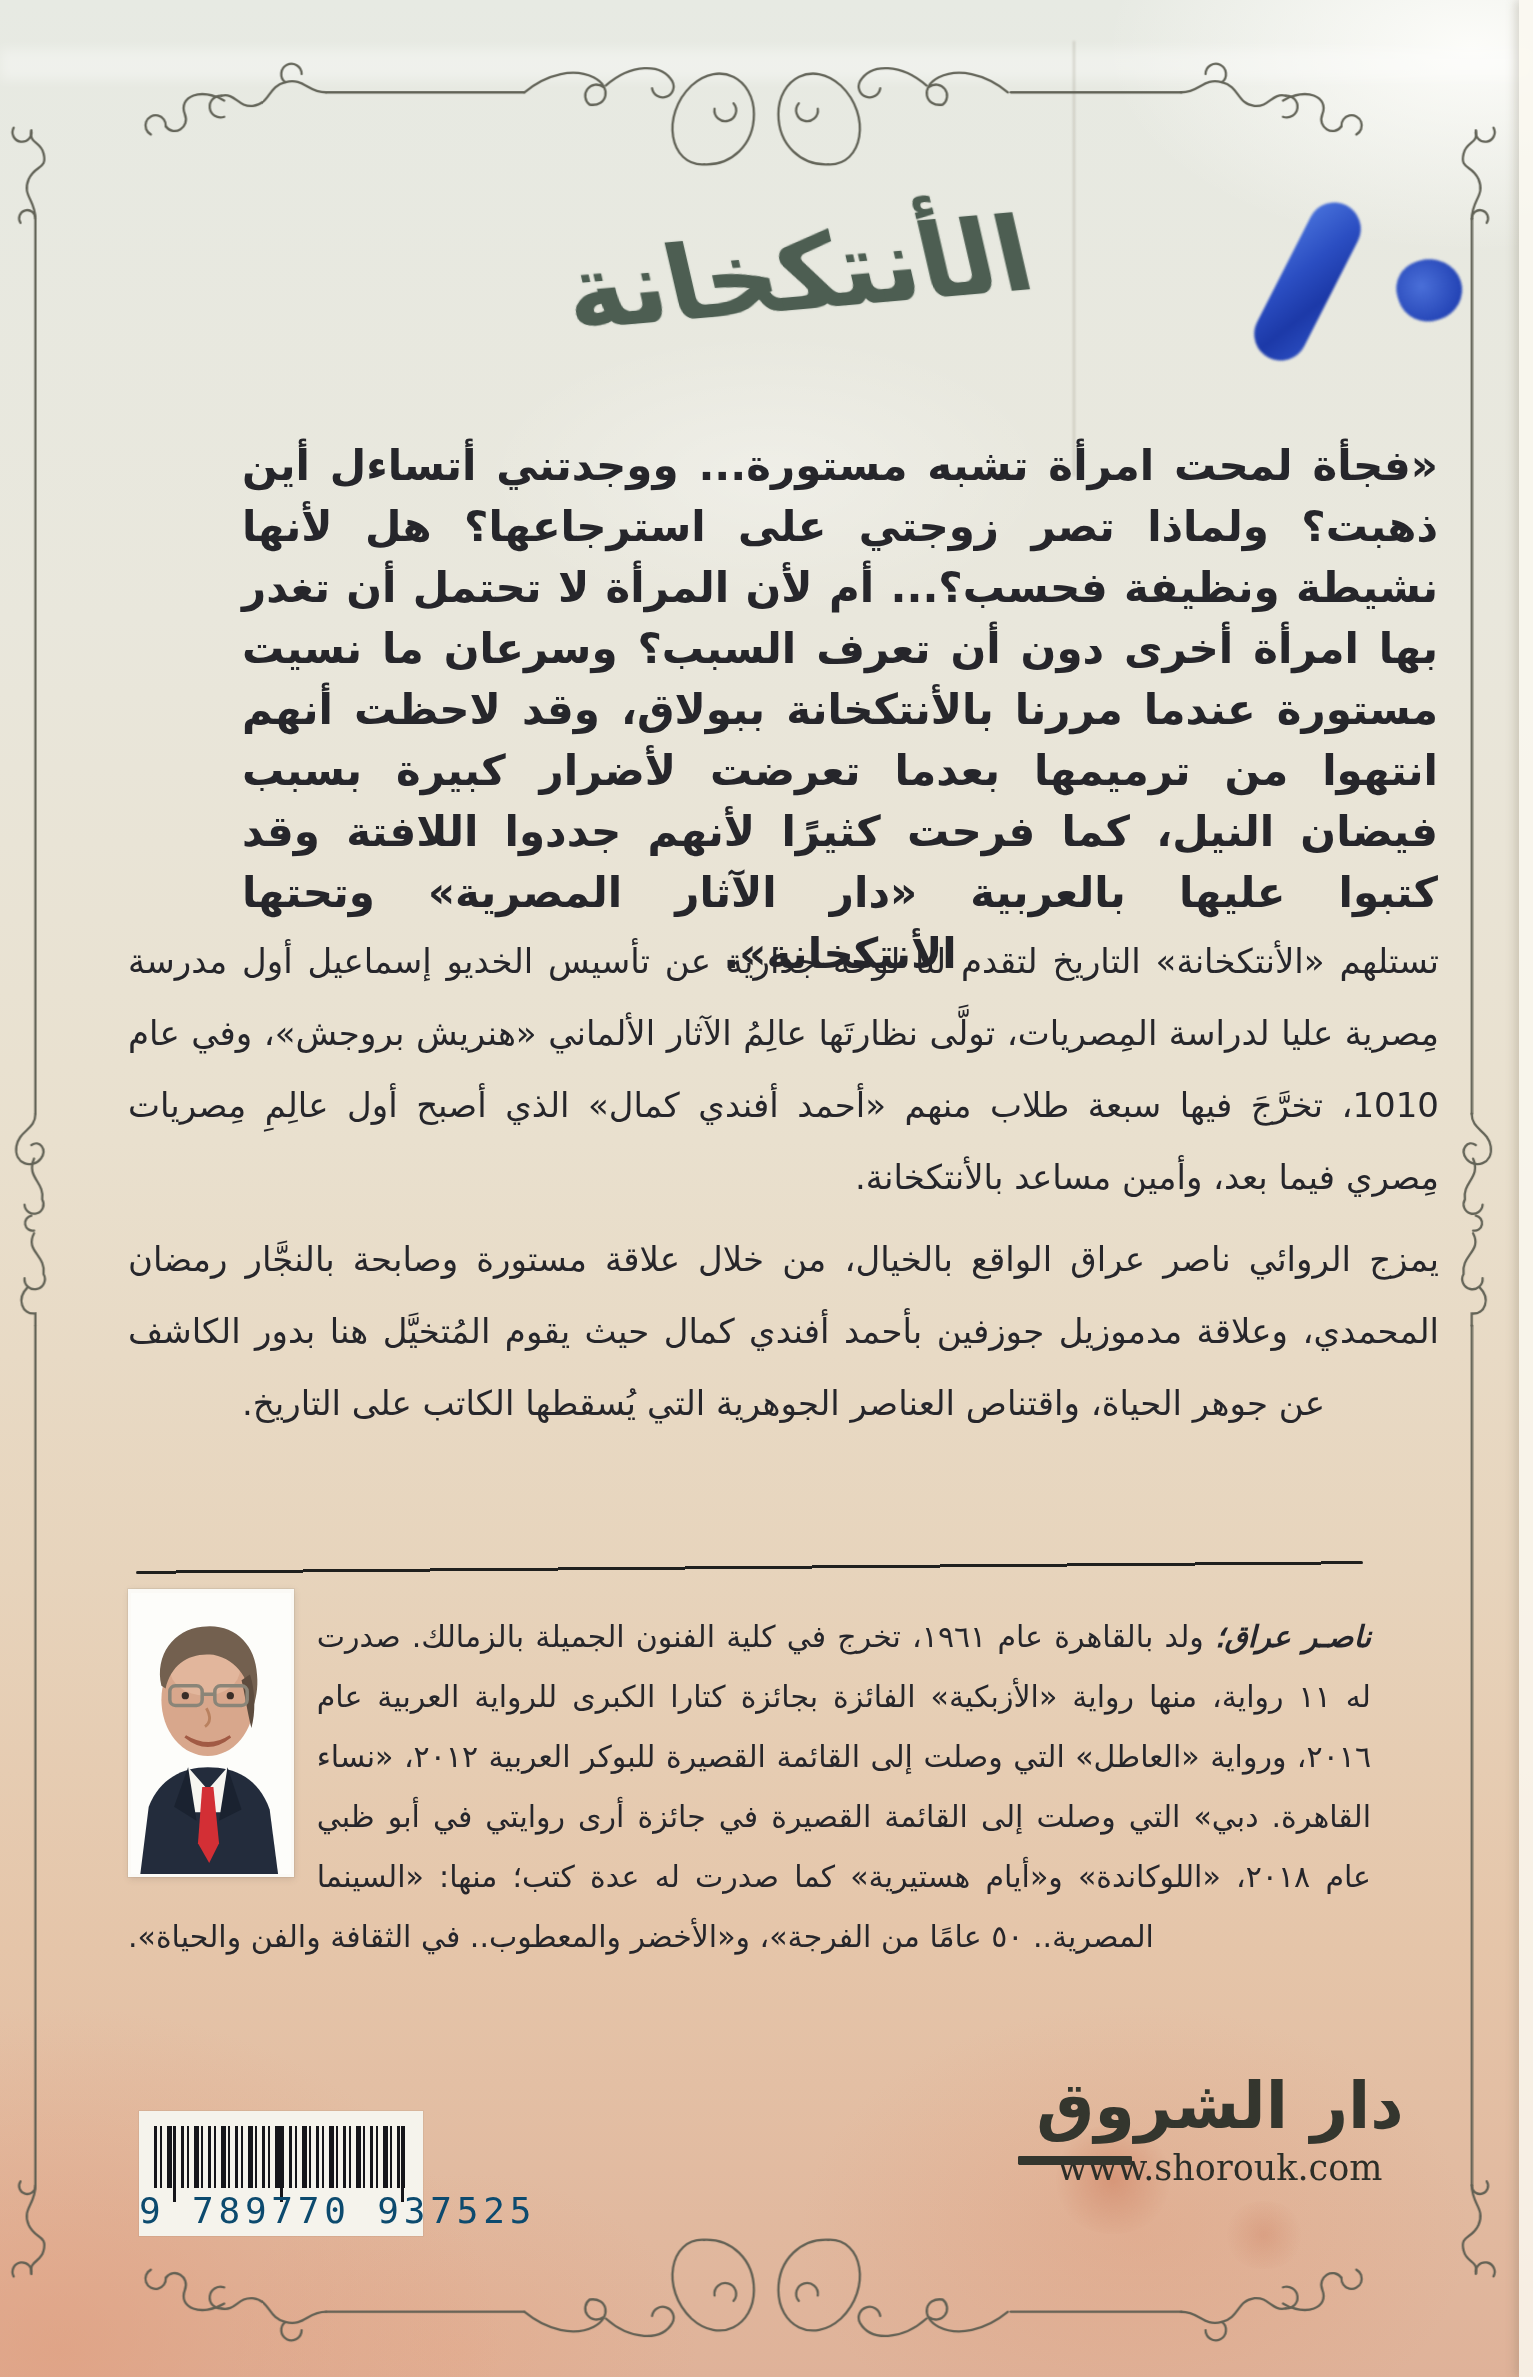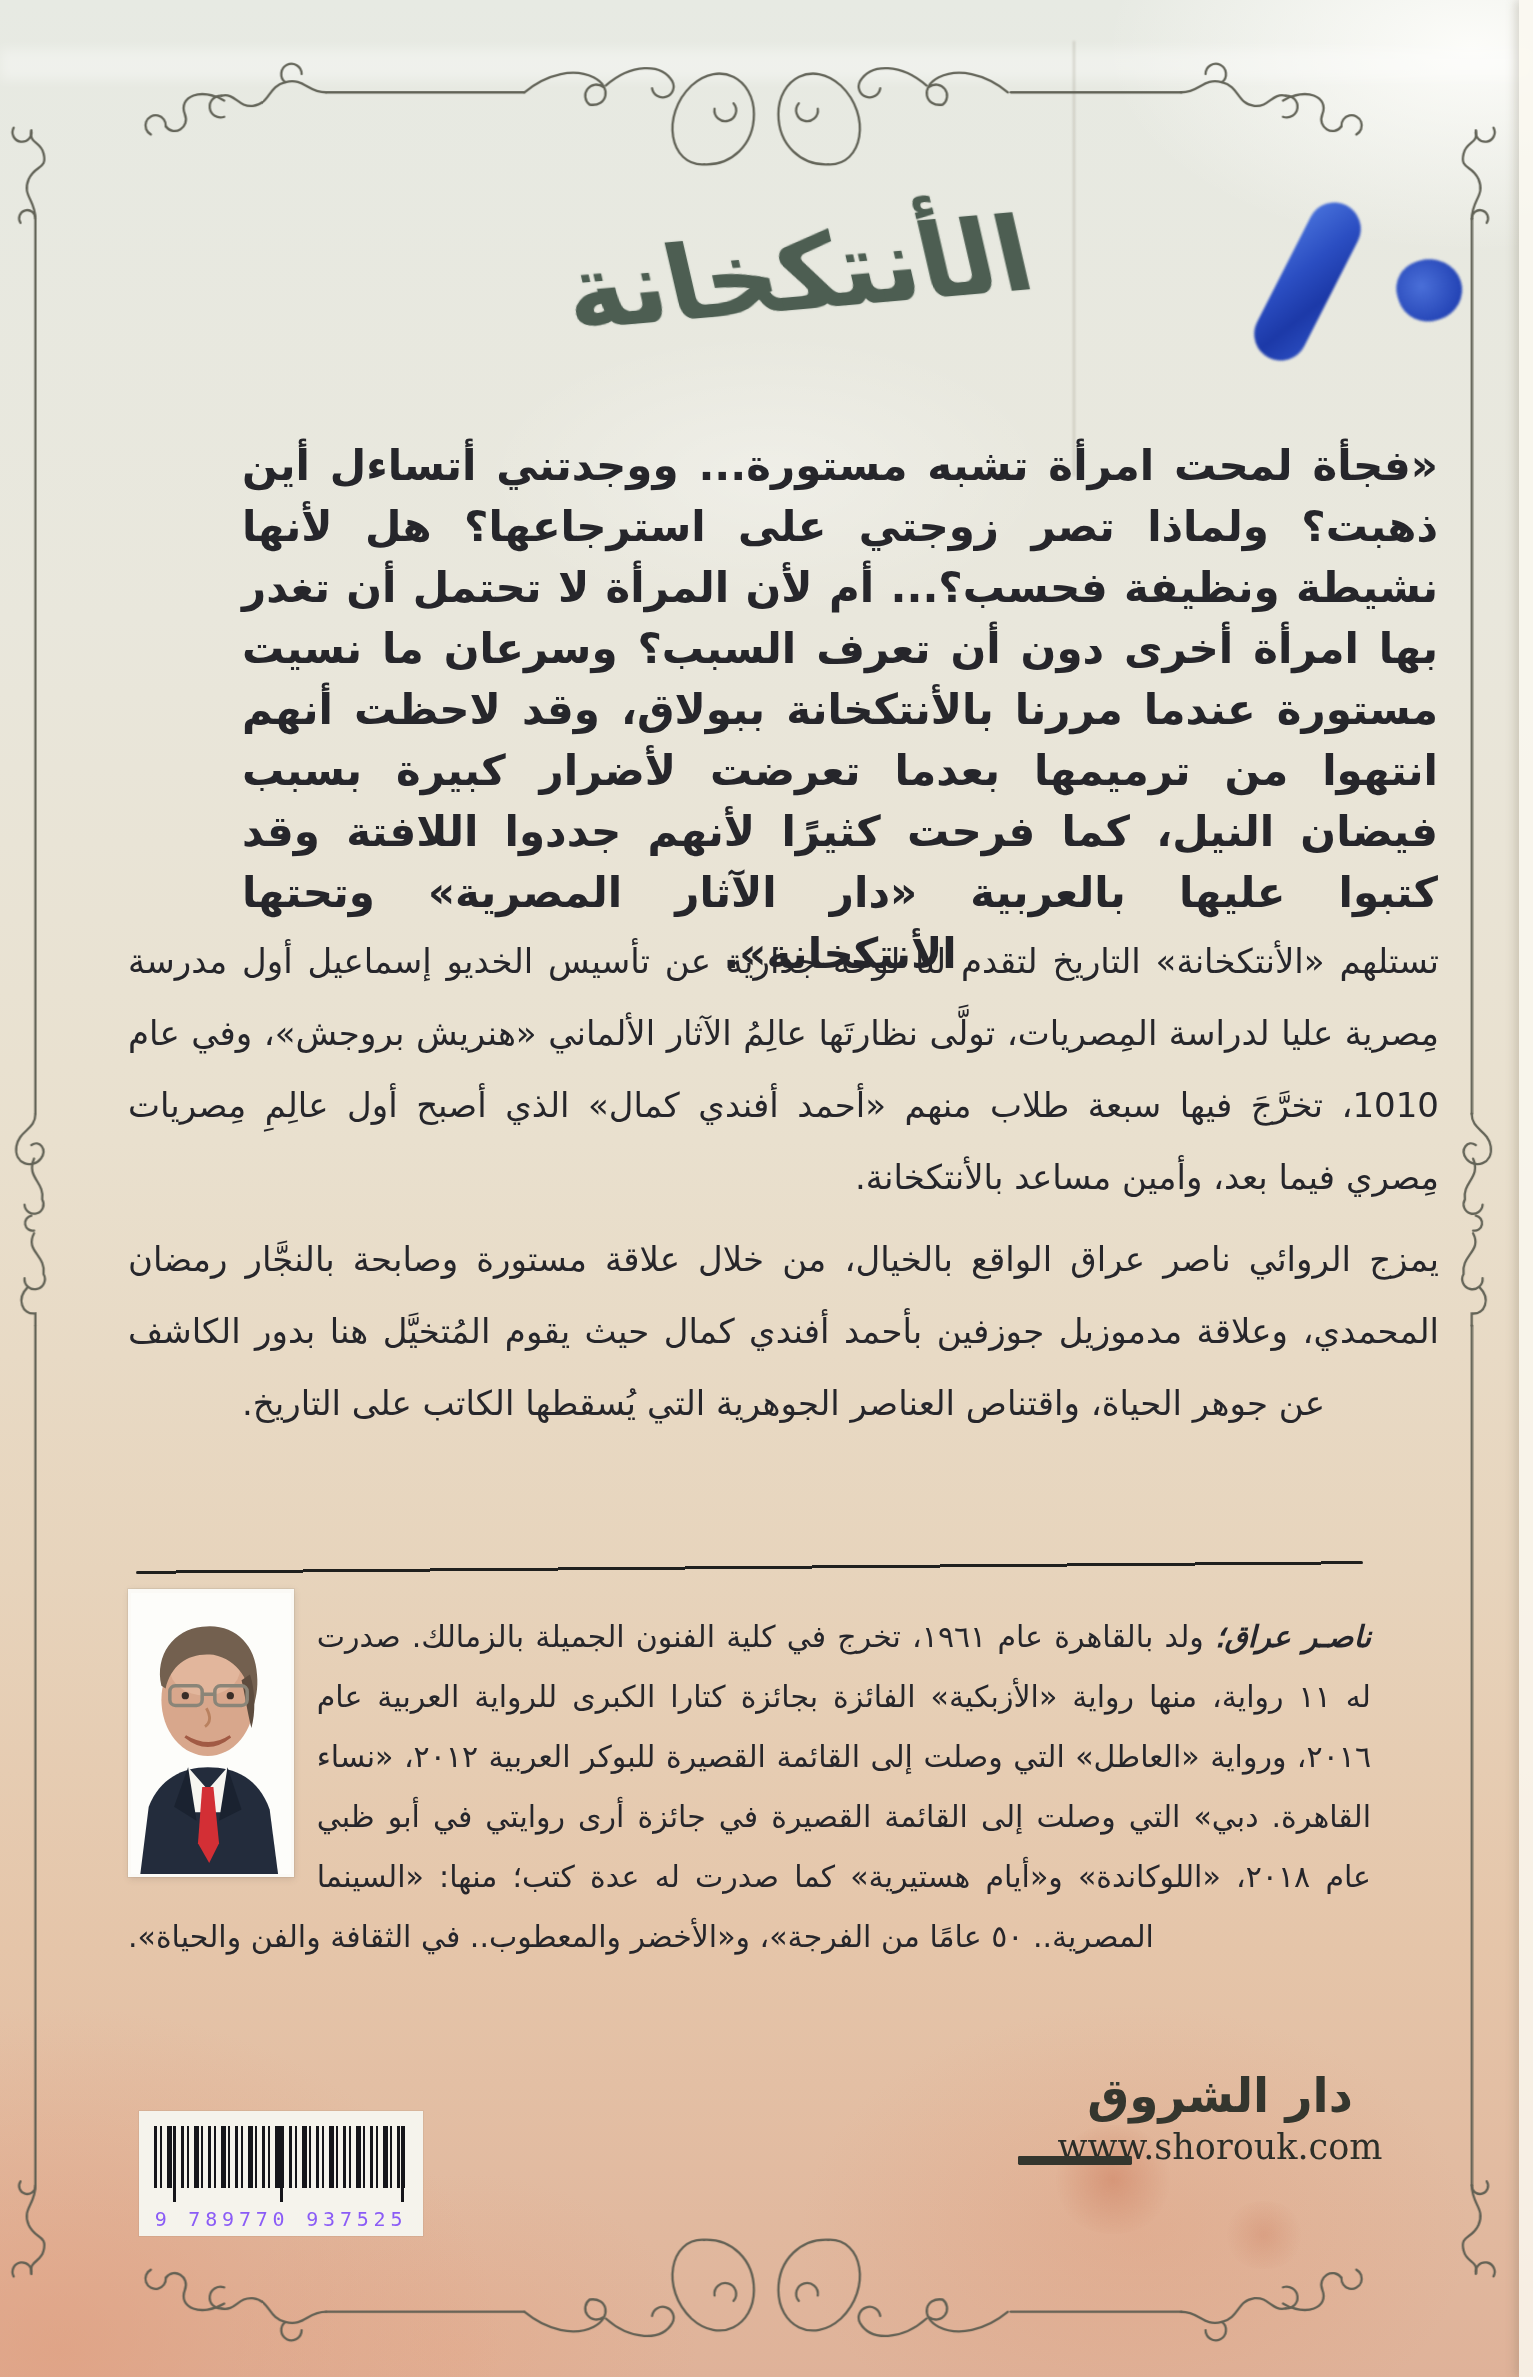--- a/index.html
+++ b/index.html
@@ -49,24 +49,24 @@
     padding:3.4px;box-sizing:border-box;box-shadow:0 0 0 0.7px rgba(90,80,70,0.12), 1.4px 2px 6.8px rgba(90,80,70,0.18);}
   .bio-photo svg{width:100%;height:100%;display:block;}
 
   .barcode{position:absolute;left:139px;top:2111px;width:284px;height:125px;background:#f5f3ec;
     box-shadow:0 0 0 0.7px rgba(120,110,95,0.15);}
   .bars{position:absolute;left:15px;top:15px;right:15px;height:62px;
     background:repeating-linear-gradient(90deg,#15151a 0 3.4px,transparent 3.4px 6.1px,#15151a 6.1px 8.2px,transparent 8.2px 13px,#15151a 13px 17.7px,transparent 17.7px 20.4px,#15151a 20.4px 22.4px,transparent 22.4px 27px);}
   .guard{position:absolute;top:15px;width:2.7px;height:76px;background:#15151a;}
   .guard.g1{left:34px;} .guard.g2{left:141px;} .guard.g3{right:19px;}
   .barcode-digits{position:absolute;left:0;bottom:5.4px;width:100%;text-align:center;
-    font-family:"DejaVu Sans Mono",monospace;font-size:20px;color:#8b5cf6;letter-spacing:4.8px;white-space:nowrap;}
+    font-family:"DejaVu Sans Mono",monospace;font-size:36px;color:#0c4a6e;letter-spacing:4.8px;white-space:nowrap;}
 
   .publisher{position:absolute;left:999px;top:2069px;width:442px;text-align:center;direction:rtl;}
-  .publisher-name{font-size:47px;font-weight:bold;color:#34362e;letter-spacing:0.7px;line-height:1.15;}
+  .publisher-name{font-size:65px;font-weight:bold;color:#34362e;letter-spacing:0.7px;line-height:1.15;}
   .logo-bar{position:absolute;left:19px;top:87px;width:114px;height:8.8px;background:#34362e;border-radius:1.4px;}
   .publisher-url{font-size:35px;color:#2c2e28;font-family:"DejaVu Serif",serif;direction:ltr;margin-top:4.1px;}
 
   .stain1{position:absolute;left:1052px;top:2125px;width:122px;height:109px;border-radius:50%;
     background:radial-gradient(circle,rgba(205,128,97,0.55),transparent 70%);}
   .stain2{position:absolute;left:1223px;top:2201px;width:82px;height:68px;border-radius:50%;
     background:radial-gradient(circle,rgba(205,128,97,0.35),transparent 70%);}
 </style>
 </head>
 <body>

